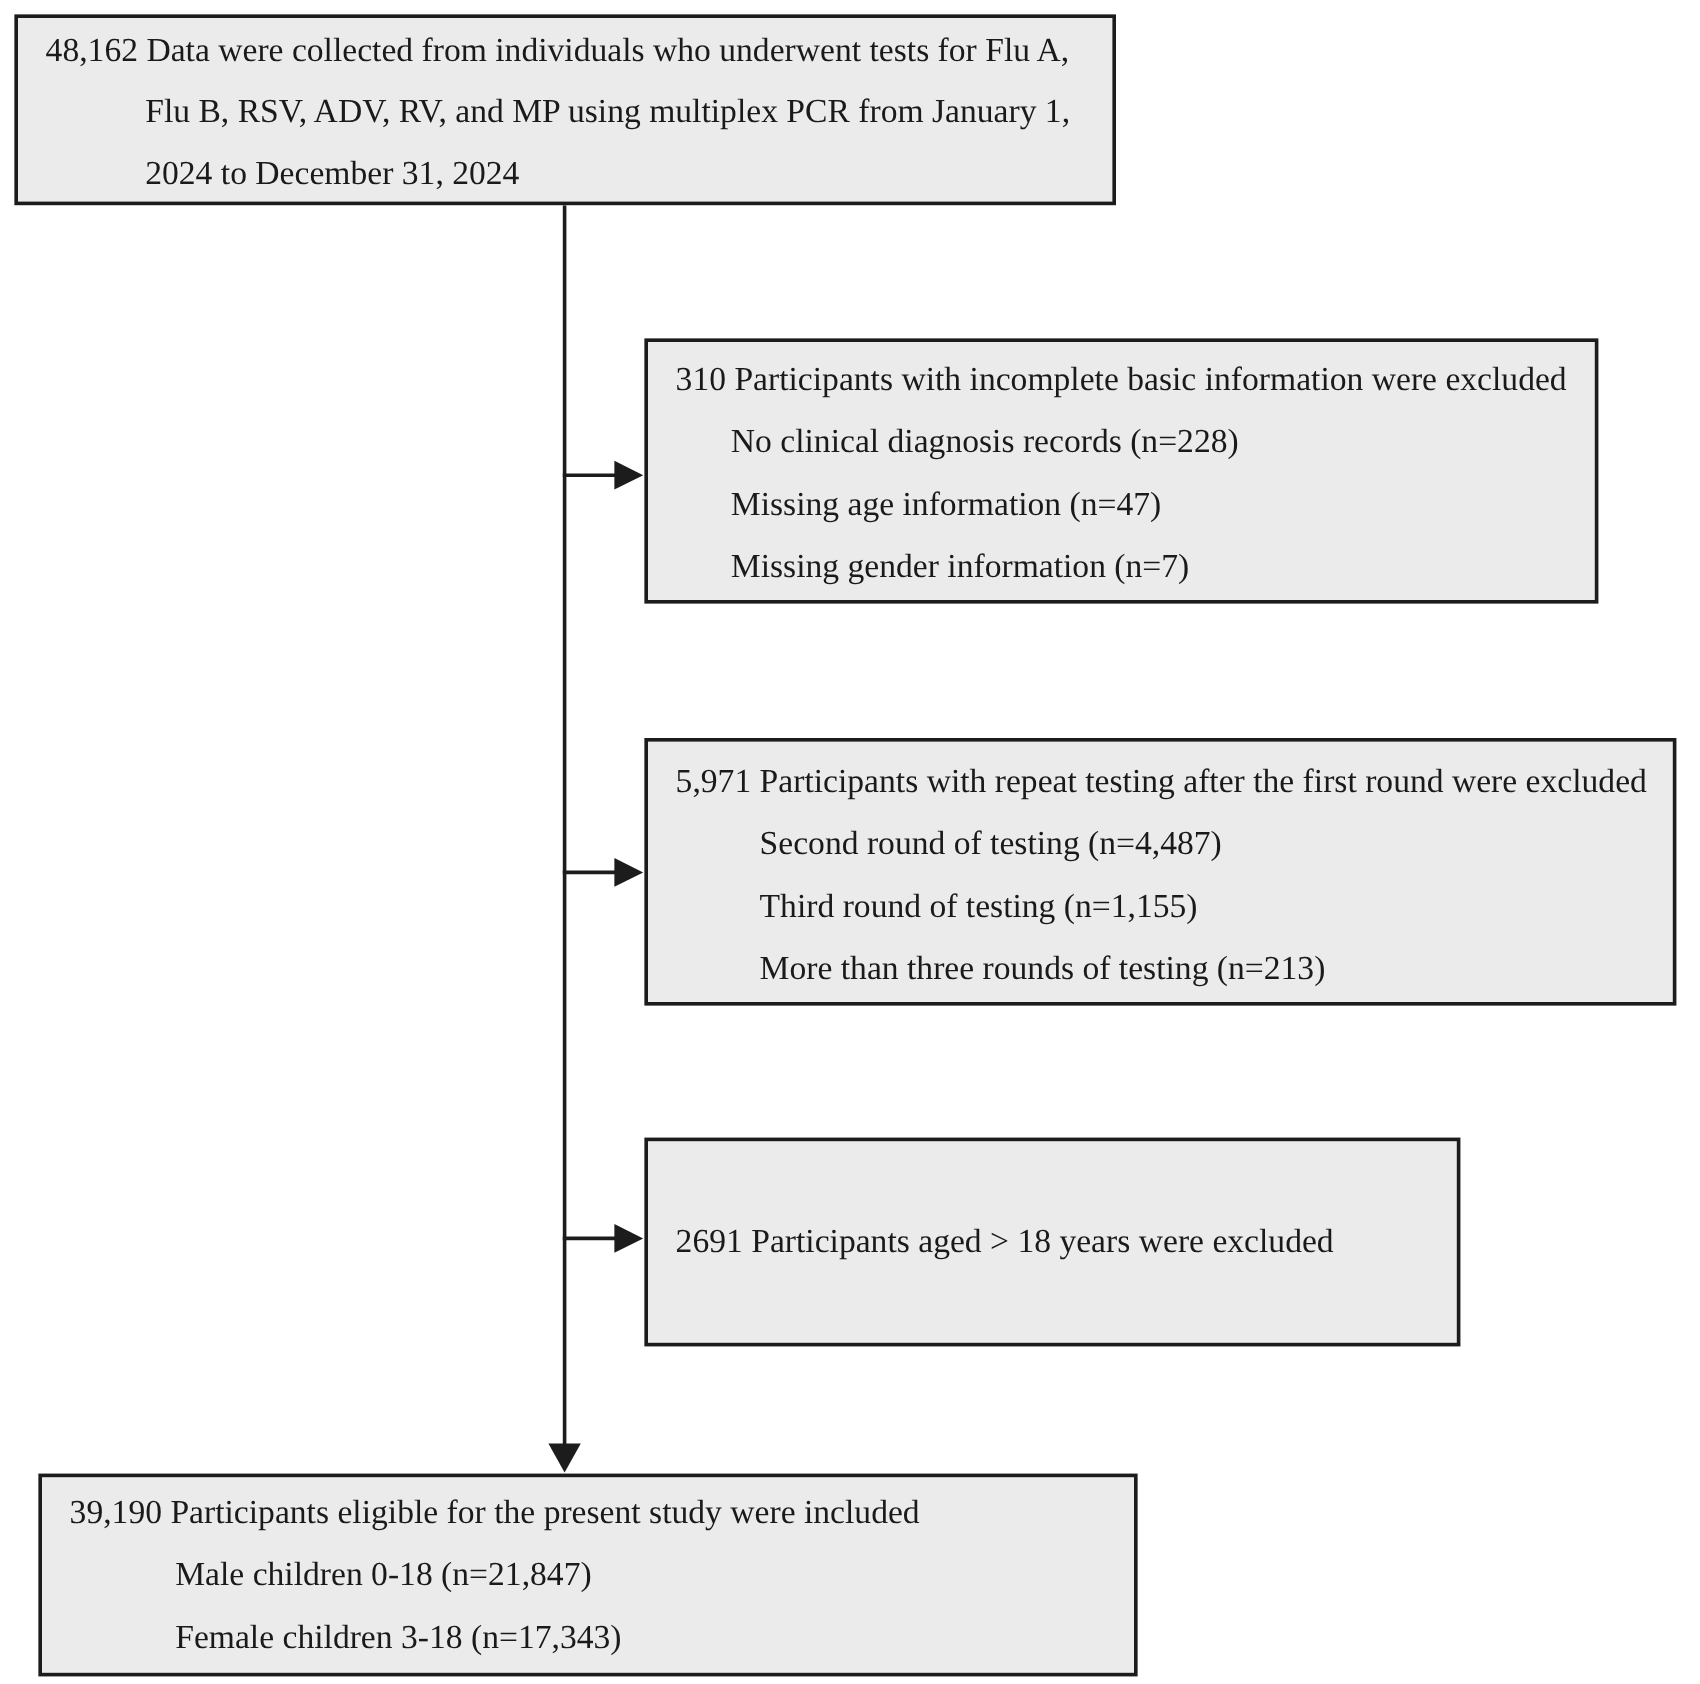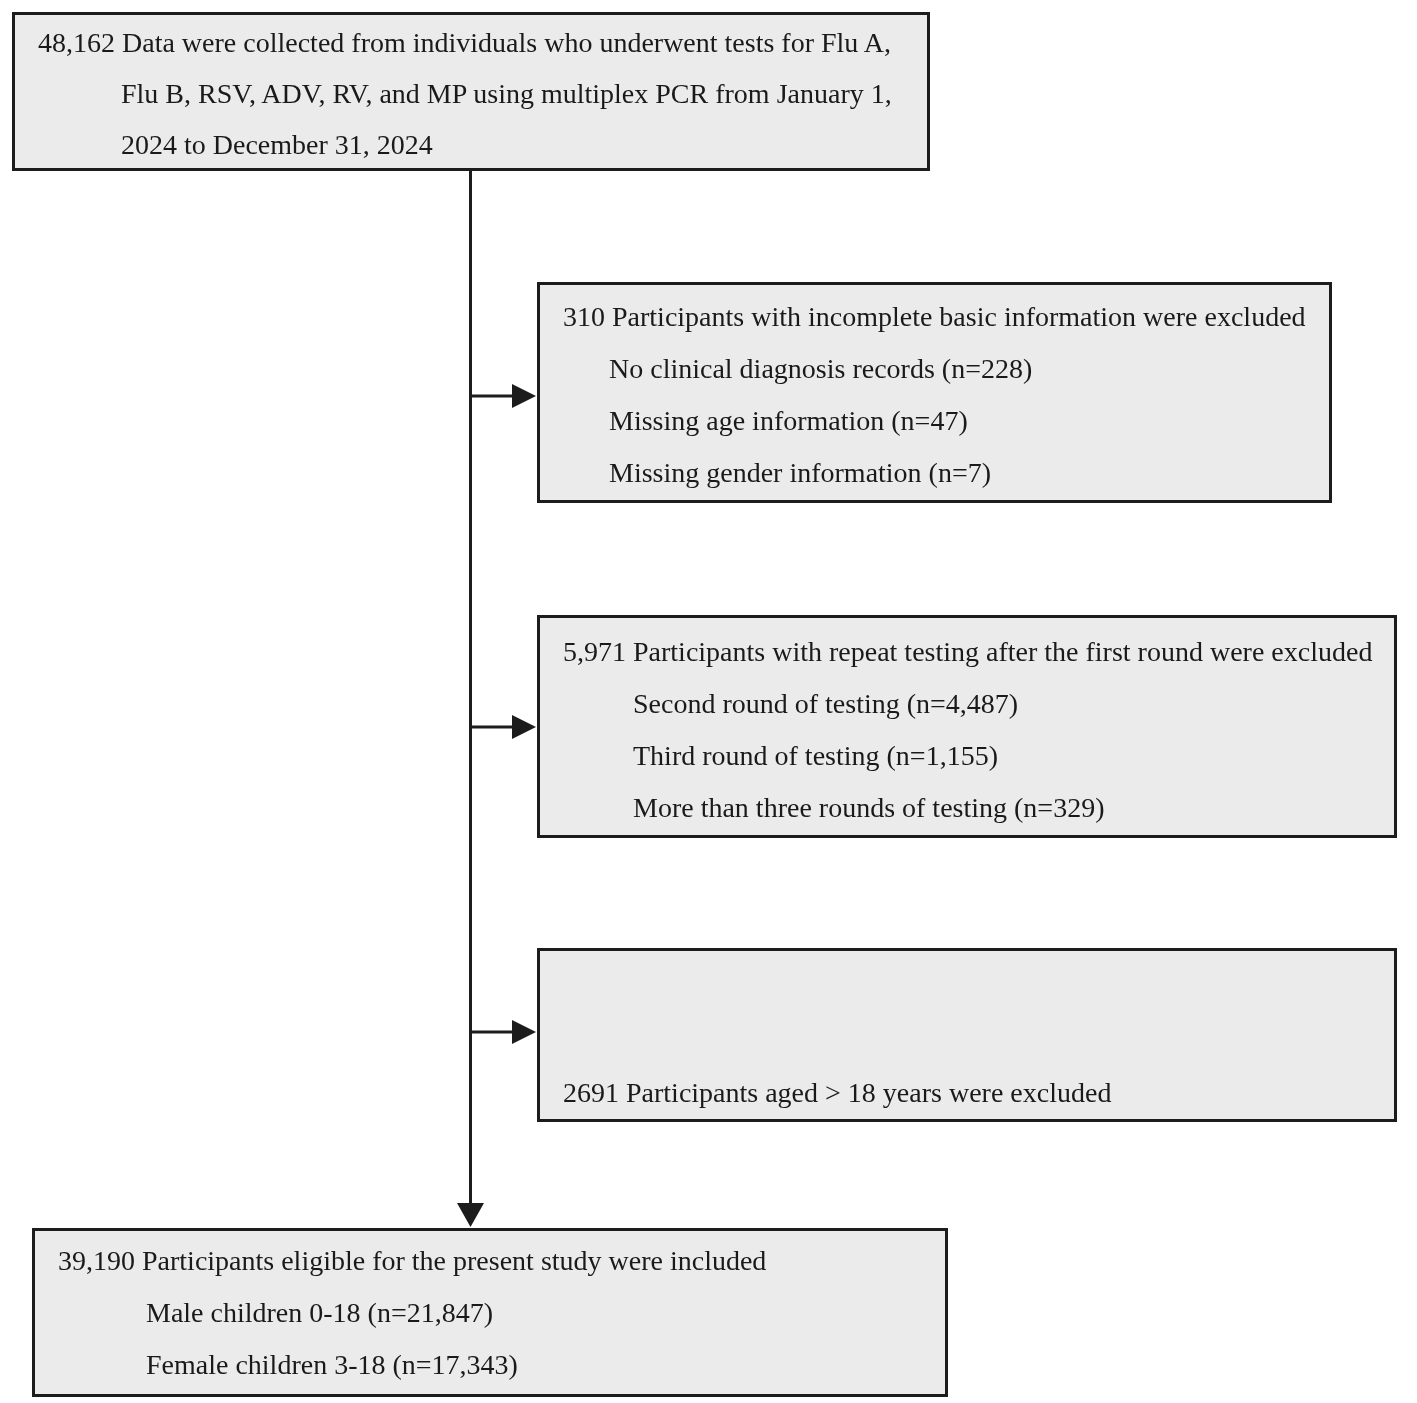--- a/index.html
+++ b/index.html
@@ -61,25 +61,25 @@
     top: 615px;
     width: 860px;
     height: 223px;
     padding: 8px 16px 0 23px;
   }
   .box-excl-repeat .sub { padding-left: 70px; }
   
   .box-excl-age {
     left: 537px;
     top: 948px;
-    width: 860px;
+    width: 680px;
     height: 174px;
     padding: 0 16px 0 23px;
     display: flex;
-    align-items: flex-end;
+    align-items: center;
   }
   
   .box-included {
     left: 8px;
     top: 1228px;
     width: 916px;
     height: 169px;
     padding: 4px 16px 0 23px;
     margin-left: 24px;
   }
@@ -115,21 +115,21 @@
     <div class="ln">310 Participants with incomplete basic information were excluded</div>
     <div class="ln sub">No clinical diagnosis records (n=228)</div>
     <div class="ln sub">Missing age information (n=47)</div>
     <div class="ln sub">Missing gender information (n=7)</div>
   </div>
 
   <div class="box box-excl-repeat">
     <div class="ln">5,971 Participants with repeat testing after the first round were excluded</div>
     <div class="ln sub">Second round of testing (n=4,487)</div>
     <div class="ln sub">Third round of testing (n=1,155)</div>
-    <div class="ln sub">More than three rounds of testing (n=329)</div>
+    <div class="ln sub">More than three rounds of testing (n=213)</div>
   </div>
 
   <div class="box box-excl-age">
     <div class="ln">2691 Participants aged &gt; 18 years were excluded</div>
   </div>
 
   <div class="box box-included">
     <div class="ln">39,190 Participants eligible for the present study were included</div>
     <div class="ln sub">Male children 0-18 (n=21,847)</div>
     <div class="ln sub">Female children 3-18 (n=17,343)</div>

